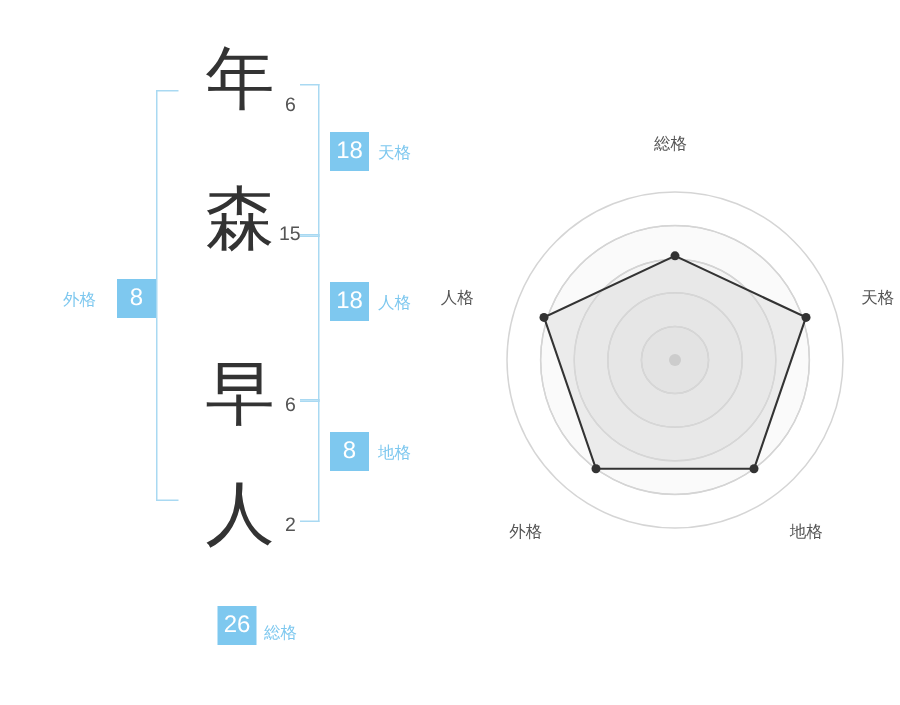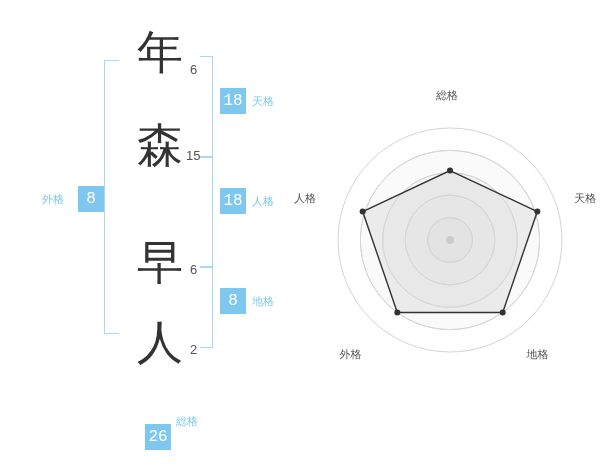--- a/index.html
+++ b/index.html
@@ -37,21 +37,21 @@
   }
   .badge {
     position: absolute;
     background: #7ec8ef;
     color: #ffffff;
     font-size: 16px;
     width: 26px;
     height: 26px;
     line-height: 26px;
     text-align: center;
-    font-family: Liberation Mono, monospace;
+    font-family: Liberation Sans, sans-serif;
   }
   .badge-label {
     position: absolute;
     font-size: 11px;
     color: #7ec8ef;
     font-family: "Liberation Sans", sans-serif;
     white-space: nowrap;
   }
   .bracket {
     position: absolute;
@@ -109,21 +109,21 @@
   <div class="badge-label" style="left:252px; top:94px;">天格</div>
 
   <div class="bracket br-right" style="left:200px; top:156px; width:12px; height:110px;"></div>
   <div class="badge" style="left:220px; top:188px;">18</div>
   <div class="badge-label" style="left:252px; top:194px;">人格</div>
 
   <div class="bracket br-right" style="left:200px; top:266px; width:12px; height:80px;"></div>
   <div class="badge" style="left:220px; top:288px;">8</div>
   <div class="badge-label" style="left:252px; top:294px;">地格</div>
 
-  <div class="badge" style="left:145px; top:424px;">26</div>
+  <div class="badge" style="left:145px; top:404px;">26</div>
   <div class="badge-label" style="left:176px; top:414px;">総格</div>
 
   <div id="radar-wrap">
     <svg id="radar-svg" width="260" height="260" viewBox="0 0 260 260">
         <circle cx="130" cy="130" r="112" fill="#ffffff" stroke="#d5d5d5" stroke-width="1"></circle>
         <circle cx="130" cy="130" r="89.6" fill="none" stroke="#d5d5d5" stroke-width="1"></circle>
         <circle cx="130" cy="130" r="67.2" fill="none" stroke="#d5d5d5" stroke-width="1"></circle>
         <circle cx="130" cy="130" r="44.8" fill="none" stroke="#d5d5d5" stroke-width="1"></circle>
         <circle cx="130" cy="130" r="22.4" fill="none" stroke="#d5d5d5" stroke-width="1"></circle>
         <circle cx="130" cy="130" r="89.6" fill="#000000" fill-opacity="0.018" stroke="#d5d5d5" stroke-width="0.8"></circle>

